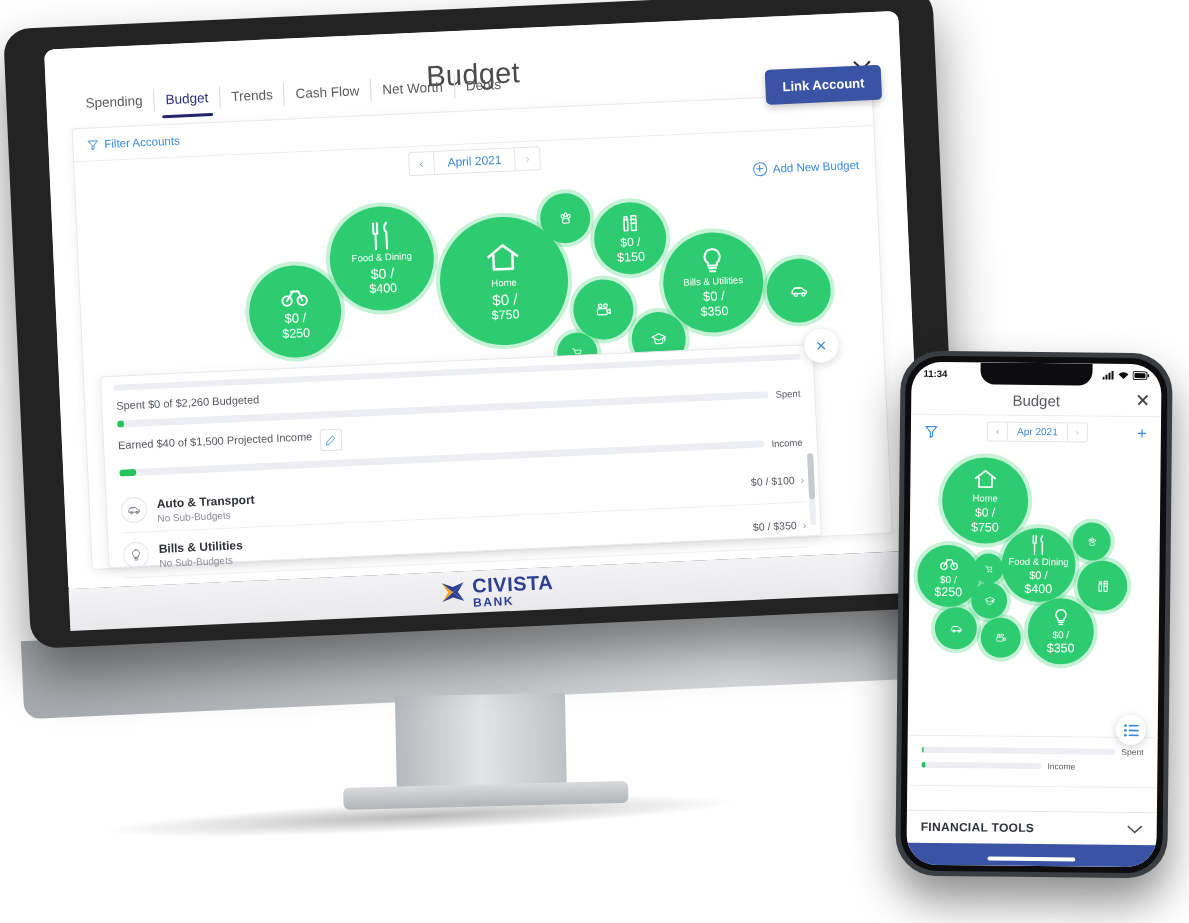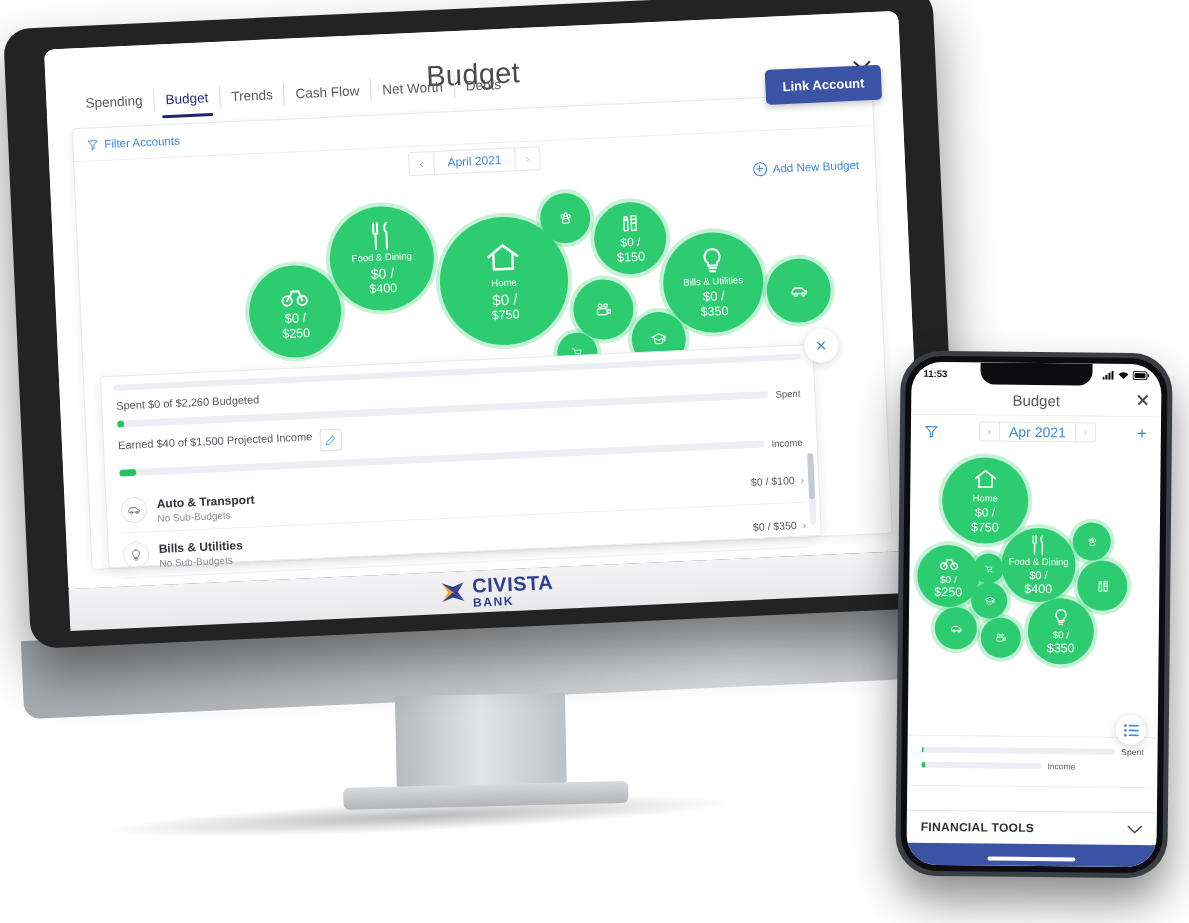--- a/index.html
+++ b/index.html
@@ -131,21 +131,21 @@
   .ph-head{display:flex;align-items:center;justify-content:center;position:relative;height:30px;
          border-bottom:1px solid #eceef1;}
   .ph-title{font-size:15px;color:#55585f;}
   .ph-x{position:absolute;right:12px;top:7px;width:13px;height:13px;cursor:pointer;}
   .ph-x:before,.ph-x:after{content:"";position:absolute;left:0;top:6px;width:13px;height:1.5px;background:#45484e;}
   .ph-x:before{transform:rotate(45deg);} .ph-x:after{transform:rotate(-45deg);}
   .ph-tools{display:flex;align-items:center;justify-content:space-between;padding:6px 14px;}
   .ph-mn{display:flex;align-items:center;border:1px solid #e4e5ea;border-radius:3px;}
   .ph-mn .a{width:19px;text-align:center;font-size:10px;color:#7a9ccb;line-height:18px;border-right:1px solid #e4e5ea;}
   .ph-mn .a.n{border-right:none;border-left:1px solid #e4e5ea;color:#c7cbd3;}
-  .ph-mn .l{font-size:14px;color:#3b8ad9;padding:0 9px;line-height:18px;}
+  .ph-mn .l{font-size:10px;color:#3b8ad9;padding:0 9px;line-height:18px;}
   .ph-plus{font-size:17px;color:#3b8ad9;line-height:1;cursor:pointer;}
   .ph-funnel{cursor:pointer;}
   .ph-bub{position:relative;height:235px;margin-top:2px;}
   .ph-bottom{position:absolute;left:0;right:0;bottom:0;}
   .ph-fab{position:absolute;right:12px;top:-22px;width:30px;height:30px;border-radius:50%;
          background:#fff;box-shadow:0 2px 9px rgba(0,0,0,.18);display:flex;align-items:center;
          justify-content:center;cursor:pointer;}
   .ph-bars{border-top:1px solid #eceef1;padding:9px 14px 10px;}
   .ph-barrow{display:flex;align-items:center;gap:6px;margin-bottom:5px;}
   .ph-bar{flex:1;height:6px;background:#eceef4;border-radius:3px;position:relative;overflow:hidden;}
@@ -395,21 +395,21 @@
     </div>
   </div>
 
   <div id="phone">
     <div class="ph-frame"></div>
     <div class="ph-frame2"></div>
     <div class="ph-screen">
       <div class="notch"></div>
 
       <div class="status">
-        <span>11:53</span>
+        <span>11:34</span>
         <span class="sright">
           <svg width="12" height="9" viewBox="0 0 12 9">
             <rect x="0" y="6" width="2" height="3" fill="#0d0d0f"></rect>
               <rect x="3" y="4" width="2" height="5" fill="#0d0d0f"></rect>
             <rect x="6" y="2" width="2" height="7" fill="#0d0d0f"></rect>
               <rect x="9" y="0" width="2" height="9" fill="#0d0d0f"></rect>
           </svg>
           <svg width="12" height="9" viewBox="0 0 12 9">
             <path d="M6 8.2L1 3.4a7 7 0 0110 0z" fill="#0d0d0f"></path>
           </svg>

